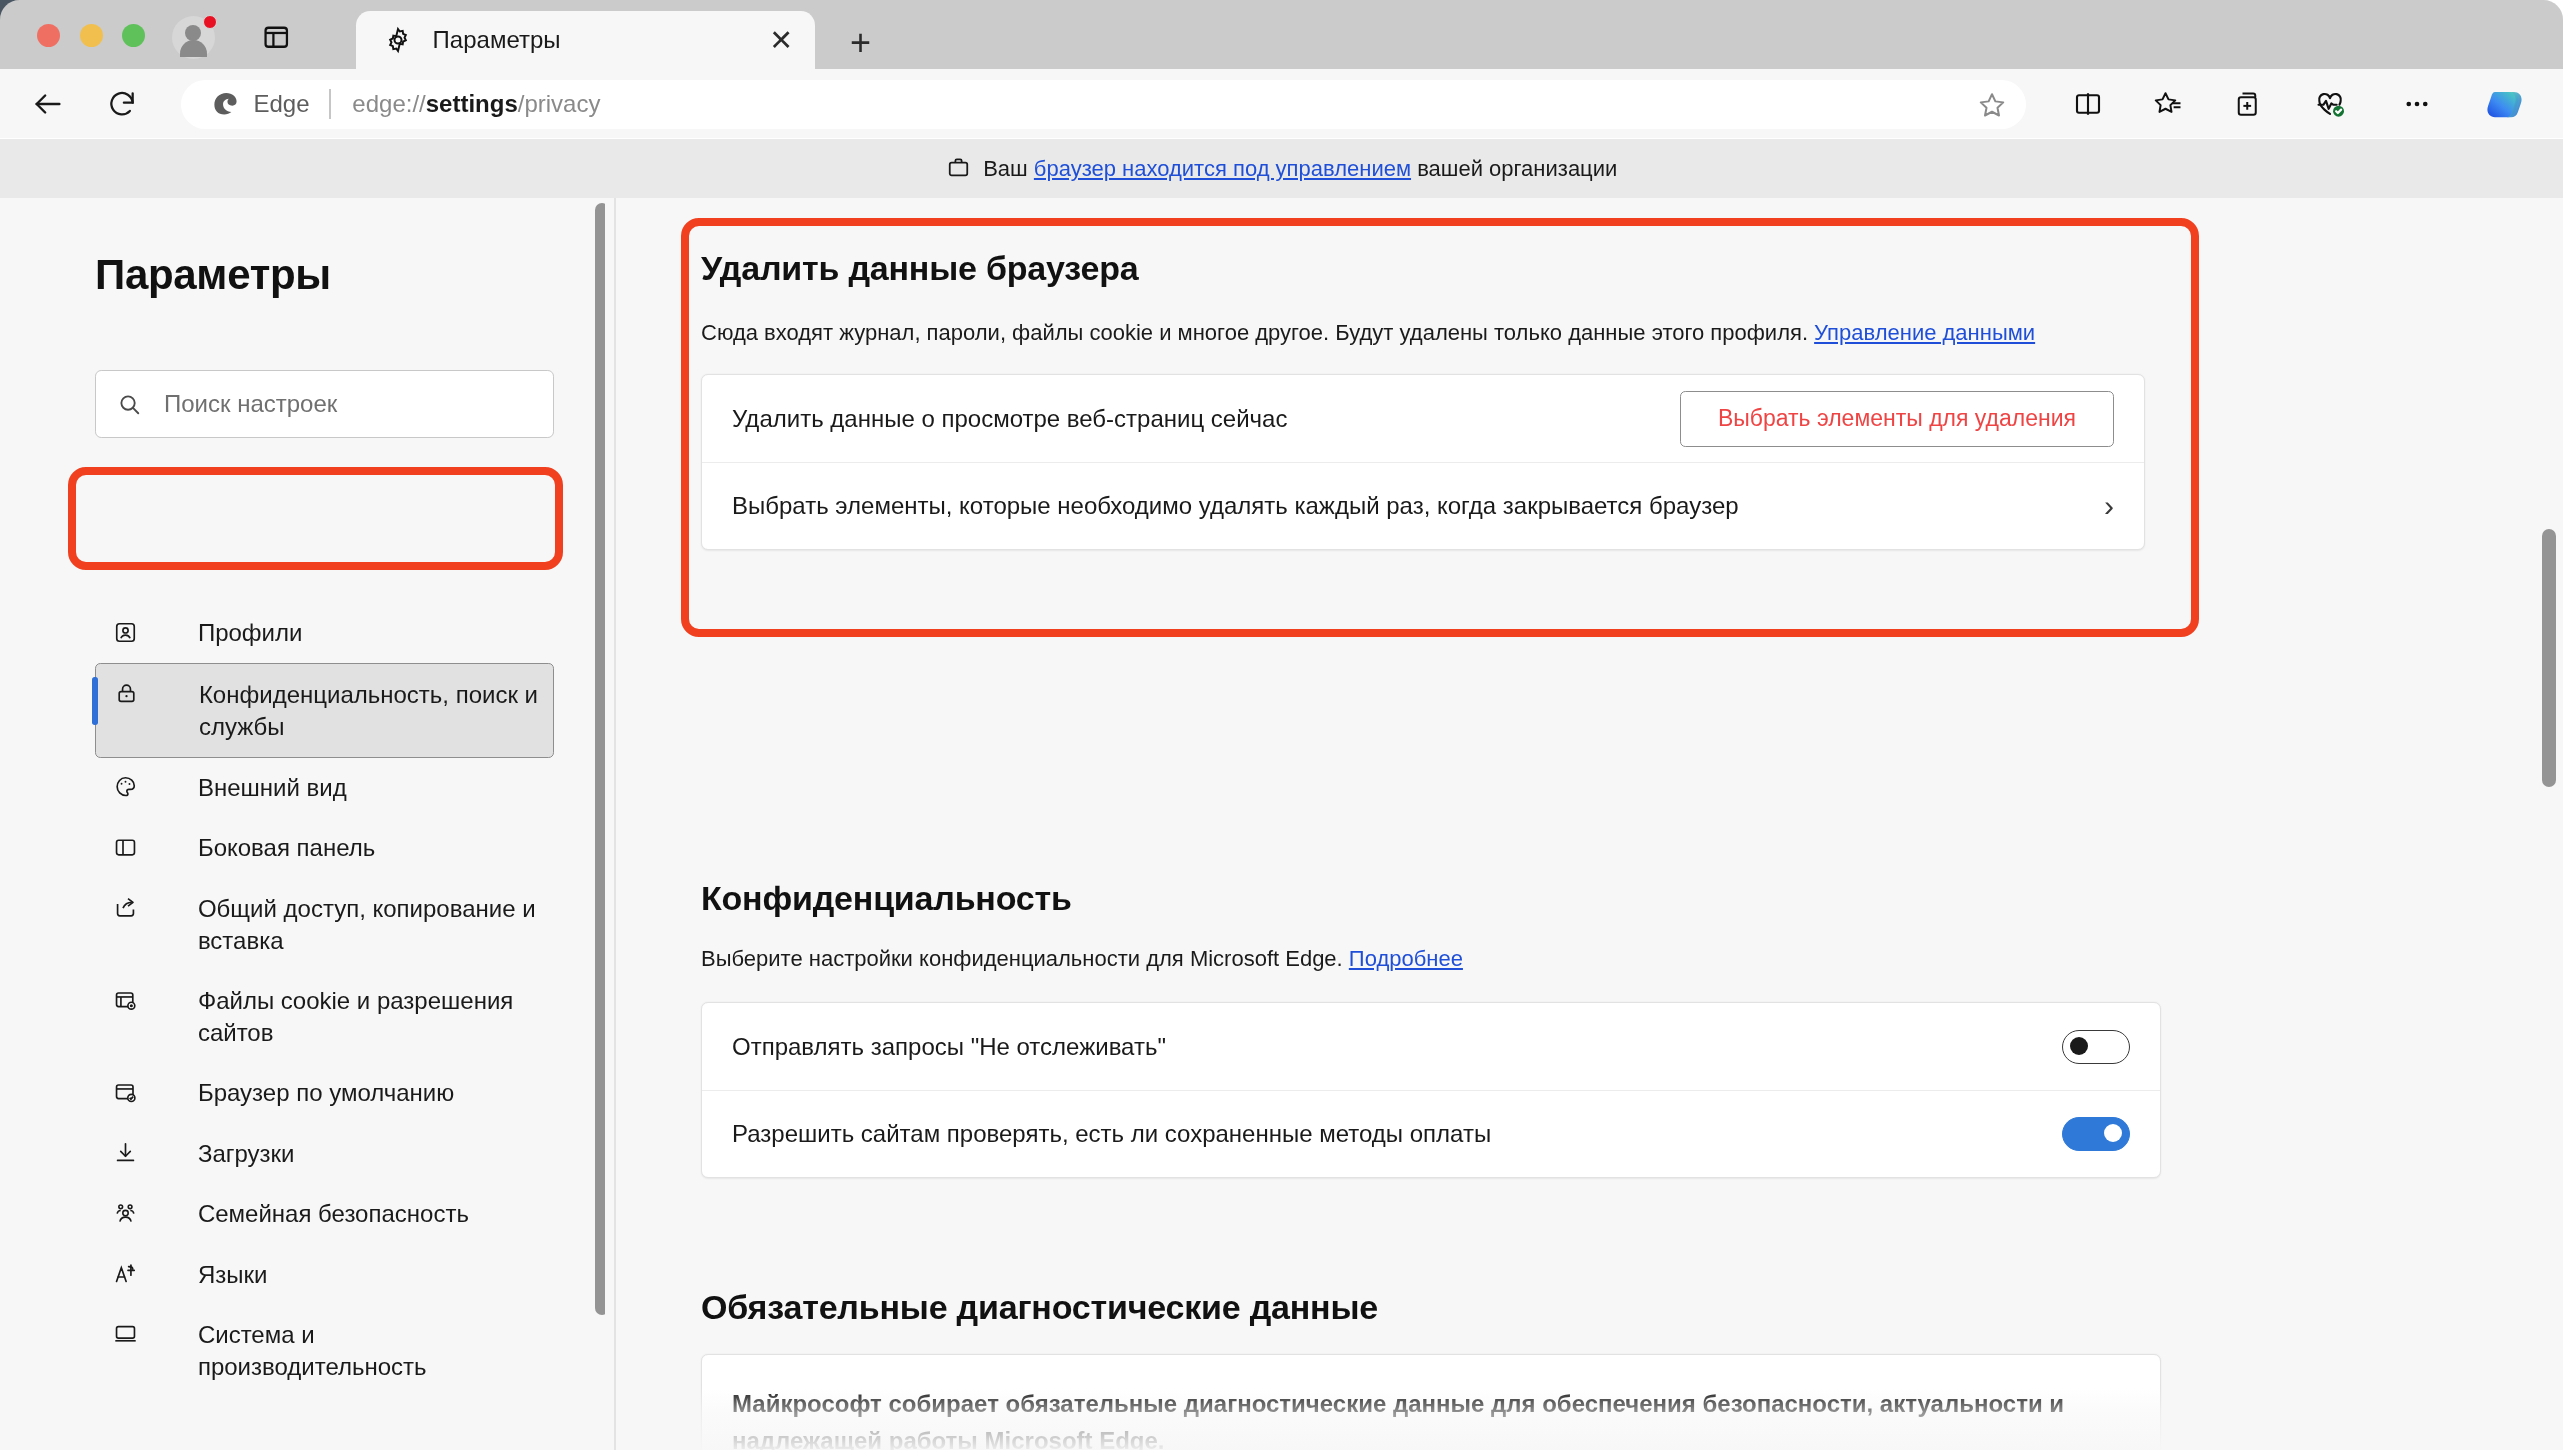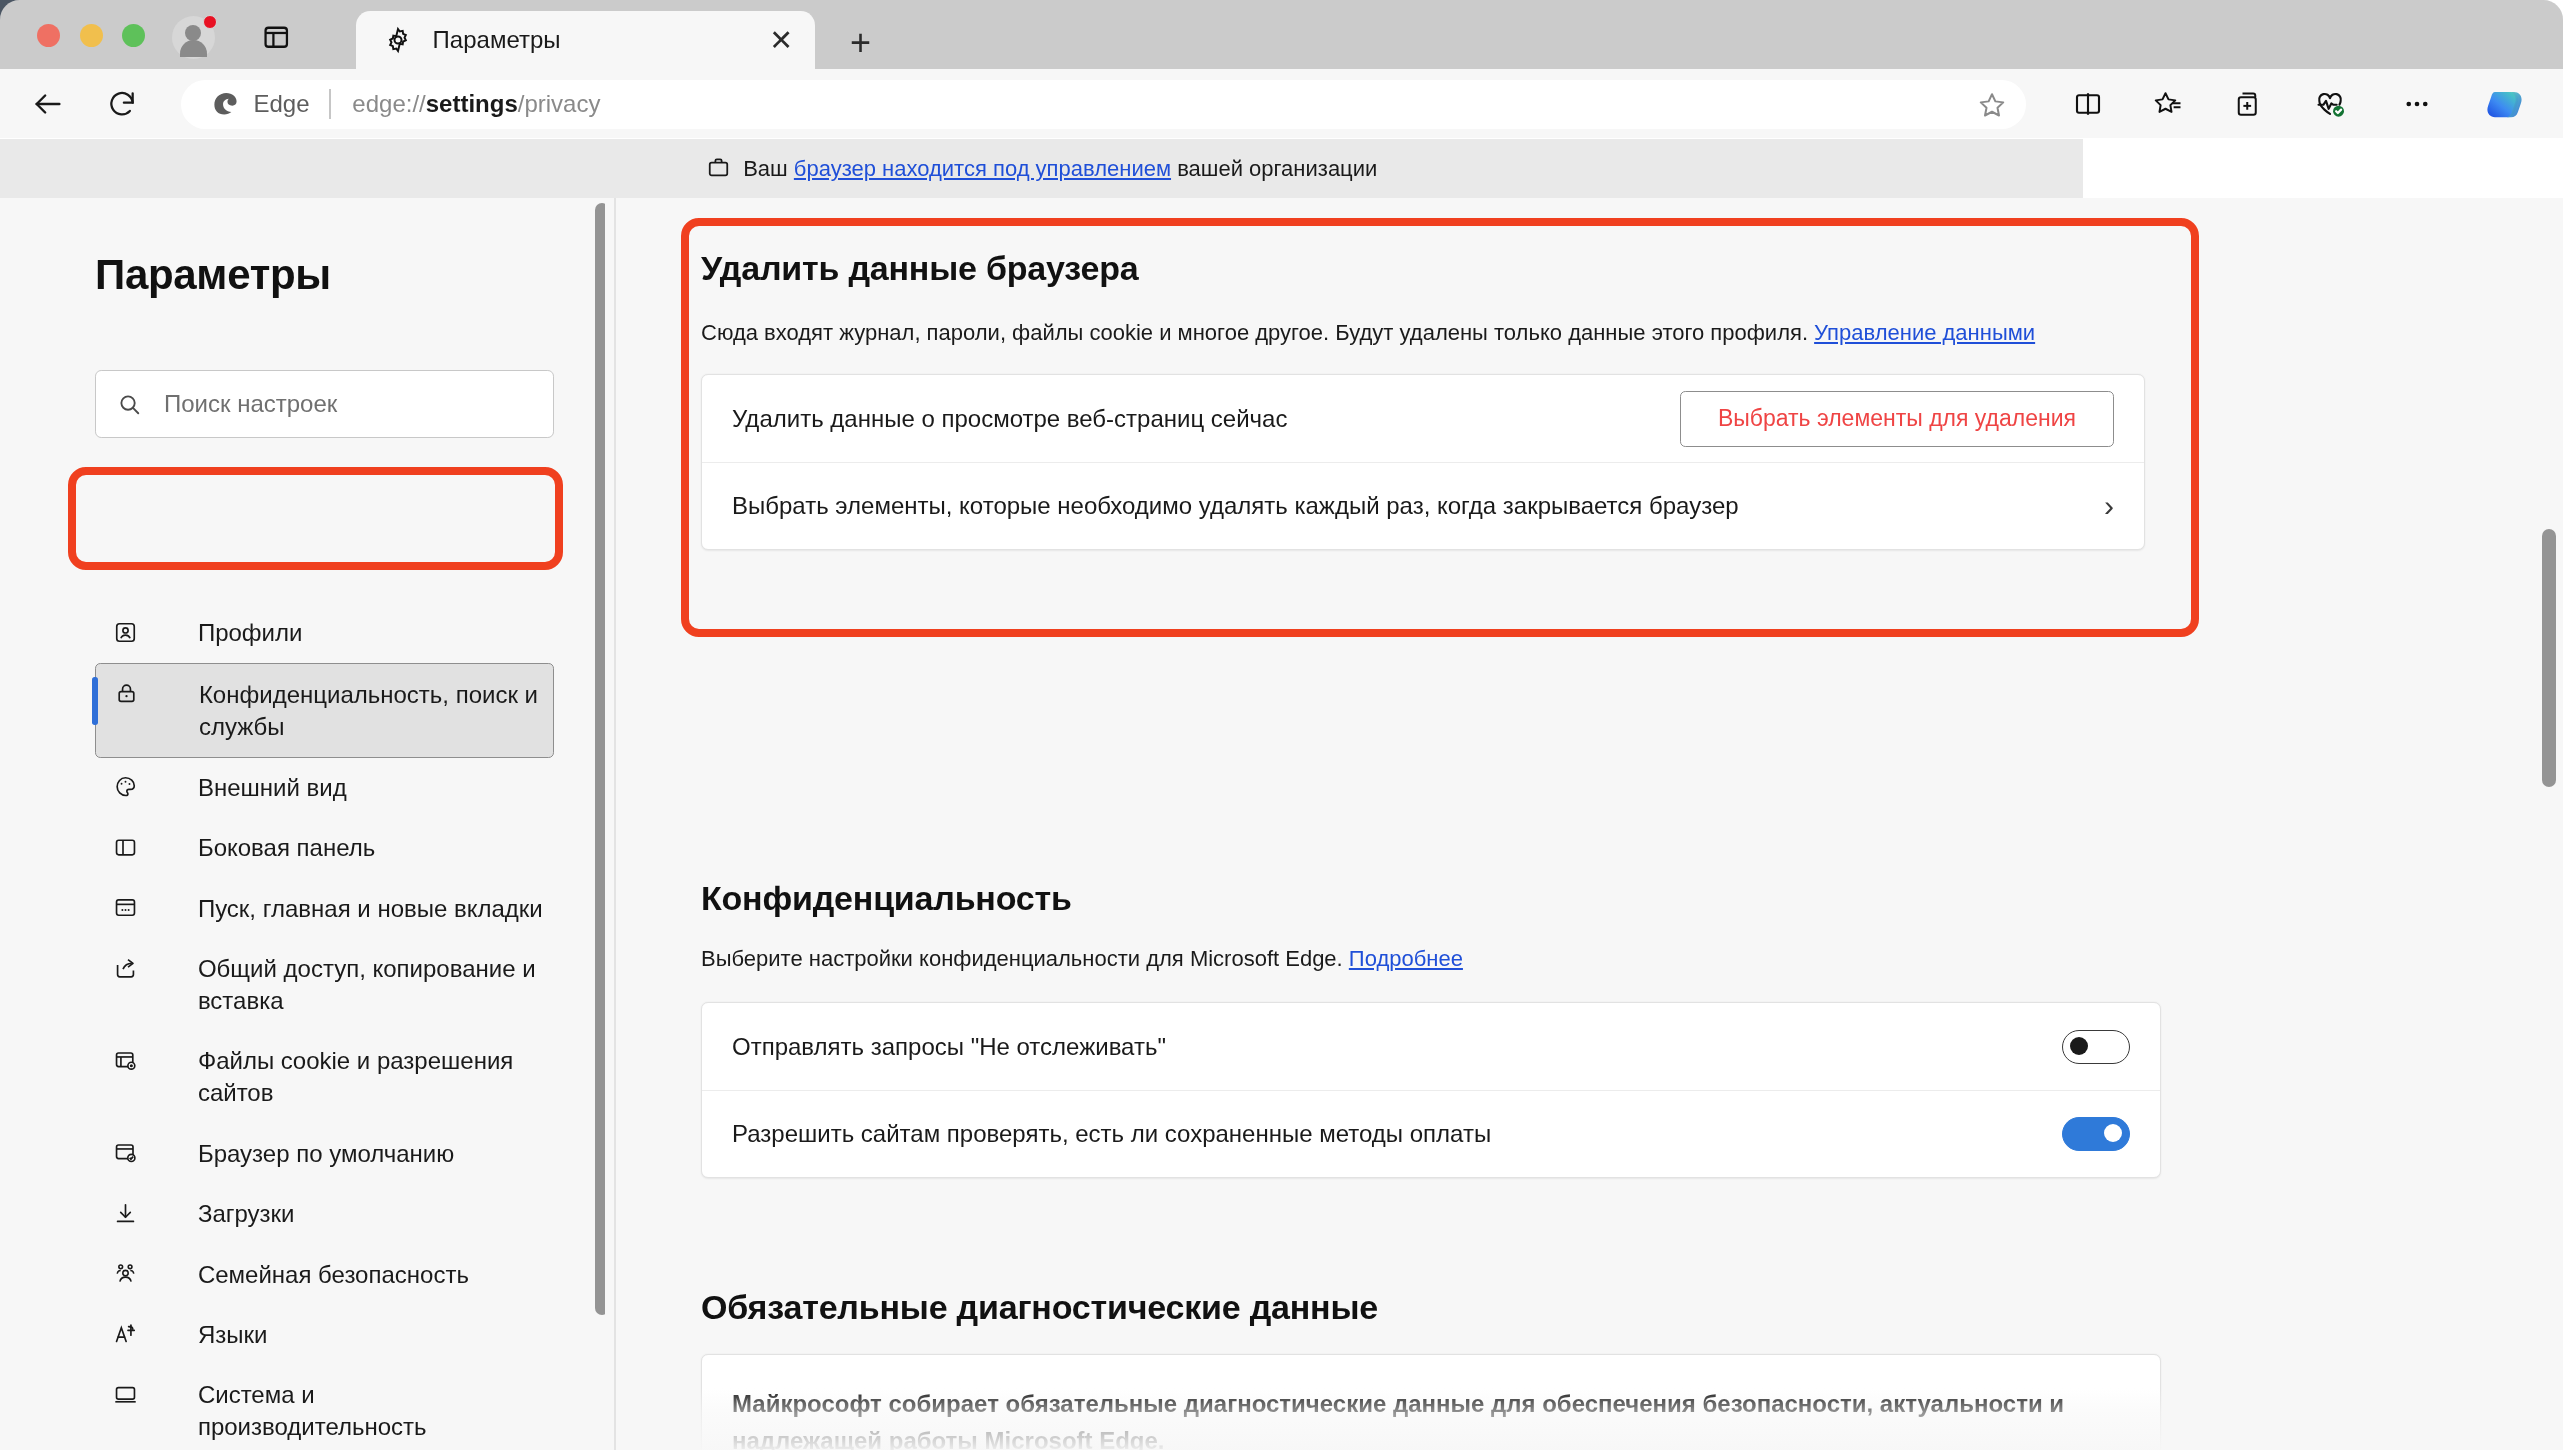--- a/index.html
+++ b/index.html
@@ -124,21 +124,21 @@
   }
   .tb-icon {
     width: 46px; height: 46px;
     display: flex; align-items: center; justify-content: center;
     position: absolute; top: 11.6px;
   }
 
   
   .banner {
     position: absolute; top: 139px; left: 0;
-    width: 2083px; height: 60px;
+    width: 2563px; height: 60px;
     background: #e9e9e9;
     display: flex; align-items: center; justify-content: center;
     gap: 12.5px;
   }
   .banner-text { font-size: 22px; color: #1a1a1a; }
   .banner-text a { color: #1f4fd8; text-decoration: underline; }
 
   
   .content {
     position: absolute; top: 198px; left: 0;
@@ -479,32 +479,20 @@
         <div class="navitem">
           <span class="nicon">
             <svg width="25" height="25" viewBox="0 0 24 24" fill="none" stroke="#1a1a1a" stroke-width="1.6">
               <rect x="3.4" y="5" width="17.2" height="14" rx="2.1"></rect>
               <line x1="9.6" y1="5" x2="9.6" y2="19"></line>
             </svg>
           </span>
           <span class="nlabel">Боковая панель</span>
         </div>
 
-        <div class="navitem">
-          <span class="nicon">
-            <svg width="25" height="25" viewBox="0 0 24 24" fill="none" stroke="#1a1a1a" stroke-width="1.6">
-              <rect x="3.4" y="4.6" width="17.2" height="14.8" rx="2.1"></rect>
-              <line x1="3.4" y1="9" x2="20.6" y2="9"></line>
-              <circle cx="9" cy="14.4" r=".95" fill="#1a1a1a" stroke="none"></circle>
-              <circle cx="12" cy="14.4" r=".95" fill="#1a1a1a" stroke="none"></circle>
-              <circle cx="15" cy="14.4" r=".95" fill="#1a1a1a" stroke="none"></circle>
-            </svg>
-          </span>
-          <span class="nlabel">Пуск, главная и новые вкладки</span>
-        </div>
 
         <div class="navitem">
           <span class="nicon">
             <svg width="25" height="25" viewBox="0 0 24 24" fill="none" stroke="#1a1a1a" stroke-width="1.6" stroke-linejoin="round">
               <path d="M4.4 8.6v9.2c0 1.2.9 2.2 2.1 2.2h10.9c1.2 0 2.2-1 2.2-2.2V14"></path>
               <path d="M9.6 12.6c1.6-3.8 4.6-5.6 8.4-5.6"></path>
               <polyline points="14.4,3.4 19.2,7 14.4,10.6"></polyline>
             </svg>
           </span>
           <span class="nlabel">Общий доступ, копирование и вставка</span>

